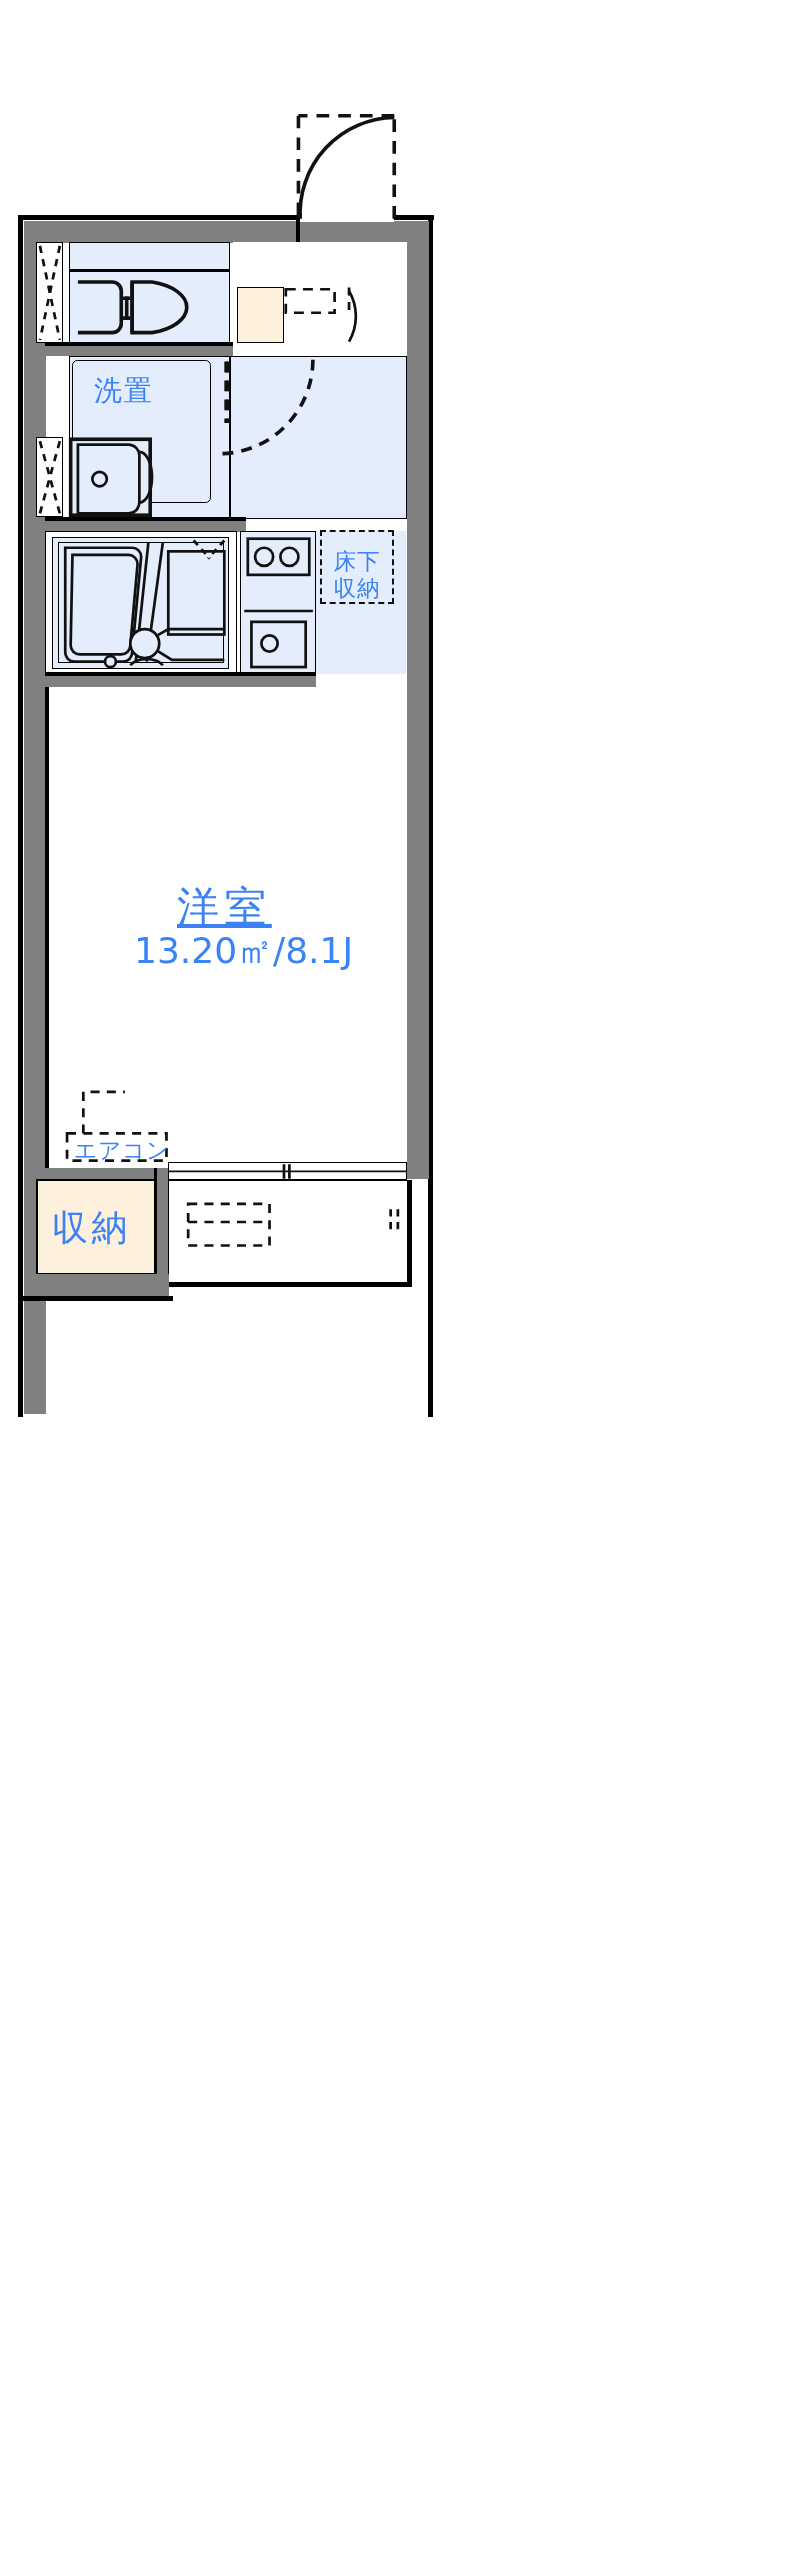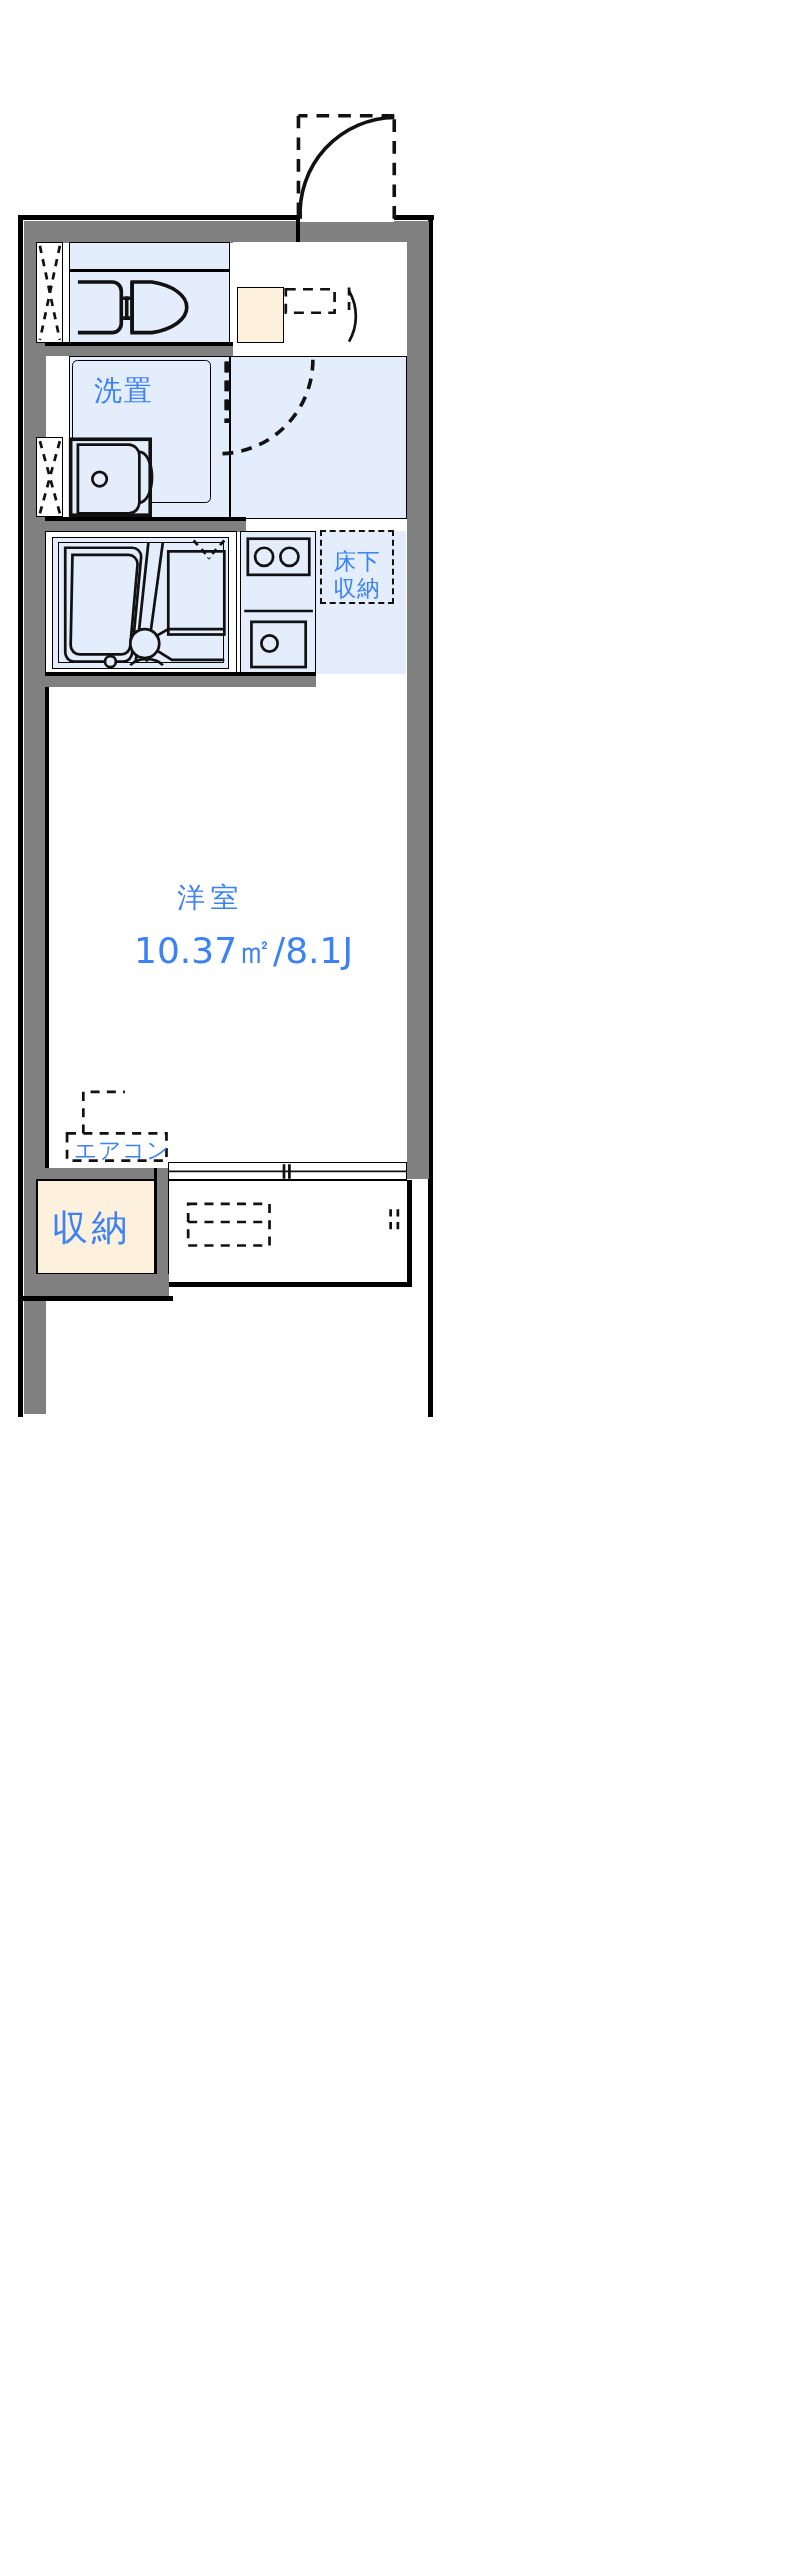--- a/index.html
+++ b/index.html
@@ -14,21 +14,21 @@
   .white     {background:#ffffff;}
   .storage   {background:#fdf0dd;}           
 
   .ol  {border:2.7px solid #000;}
   .ol2 {border:1.8px solid #000;}
   .ol1 {border:0.9px solid #000;}
 
   
   .lbl{position:absolute;font-family:"DejaVu Sans","Liberation Sans",sans-serif;color:#3b82f6;white-space:nowrap;}
   .lbl-sen{font-size:28px;letter-spacing:1.8px;}
-  .lbl-yoshitsu{font-size:28px;letter-spacing:5.4px;}
+  .lbl-yoshitsu{font-size:42px;letter-spacing:5.4px;text-decoration:underline;}
   .lbl-area{font-size:36px;letter-spacing:0px;}
   .lbl-shuno{font-size:36px;letter-spacing:3.6px;}
   .lbl-yuka{font-size:22.6px;line-height:27px;text-align:center;letter-spacing:0.9px;}
   .lbl-aircon{font-size:22.6px;letter-spacing:0.9px;}
   .dashbox{border:2.7px dashed #111;background:transparent;}
 
   .svgwrap{position:absolute;left:0;top:0;width:812px;height:2576px;pointer-events:none;}
 </style>
 </head>
 <body>
@@ -179,21 +179,21 @@
      <path d="M350,760 L350,840" stroke="#111" stroke-width="4" fill="none" stroke-dasharray="12,9"></path>
      <path d="M446,760 L446,840" stroke="#111" stroke-width="4" fill="none" stroke-dasharray="12,9"></path>
      <path d="M350,840 L446,840" stroke="#111" stroke-width="4" fill="none" stroke-dasharray="12,9"></path>
      <path d="M352,762 A96,96 0 0 1 448,838" stroke="#111" stroke-width="4" fill="none" stroke-dasharray="0"></path>
   </svg>
 
   <div class="abs white" style="left:45px;top:687px;width:362px;height:492px;"></div>
   <div class="abs wallline" style="left:45px;top:687px;width:3.6px;height:492px;"></div>
 
   <div class="lbl lbl-yoshitsu" style="left:177px;top:879px;">洋室</div>
-  <div class="lbl lbl-area" style="left:134px;top:927px;">10.37㎡/8.1J</div>
+  <div class="lbl lbl-area" style="left:134px;top:927px;">13.20㎡/8.1J</div>
 
   <svg class="svgwrap" viewBox="0 0 898 2850" width="812" height="2576">
      <rect x="74" y="1254" width="110" height="30" stroke="#111" stroke-width="3" fill="none" stroke-dasharray="10,8"></rect>
      <path d="M92,1254 L92,1208 L138,1208" stroke="#111" stroke-width="3" fill="none" stroke-dasharray="10,8"></path>
   </svg>
   <div class="lbl lbl-aircon" style="left:74px;top:1135px;">エアコン</div>
 
   <div class="abs wall" style="left:23.5px;top:1168px;width:145px;height:12.7px;"></div>
   <div class="abs storage ol" style="left:36px;top:1179px;width:123px;height:96px;"></div>
   <div class="lbl lbl-shuno" style="left:52px;top:1204px;">収納</div>

